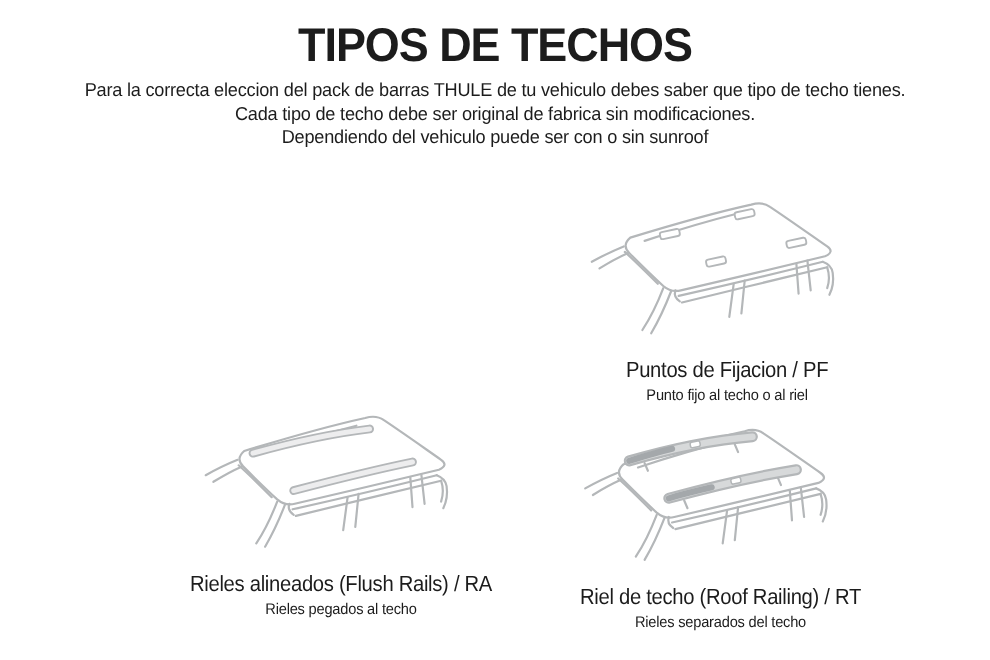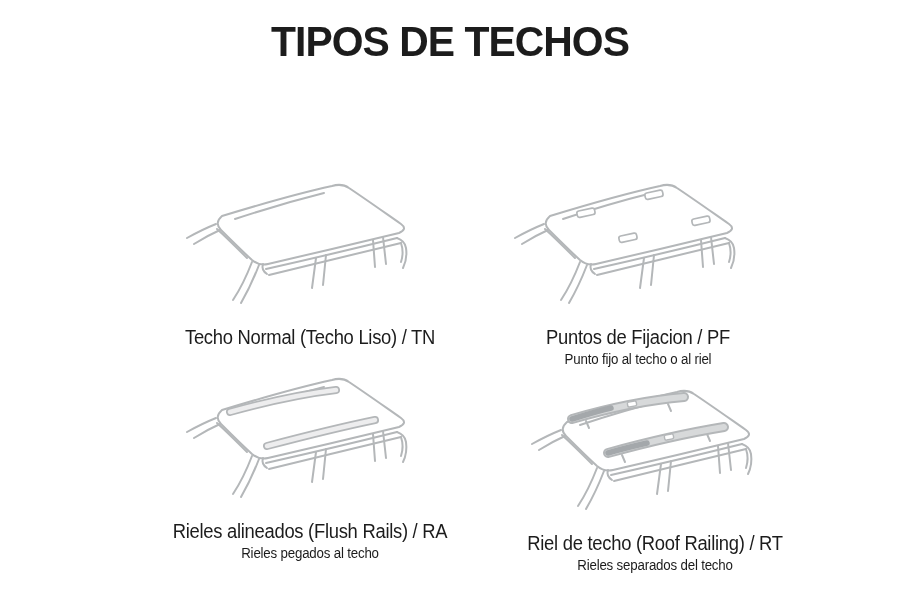--- a/index.html
+++ b/index.html
@@ -21,21 +21,21 @@
     font-size:43px;font-weight:700;letter-spacing:-1px;line-height:1.08;
     transform:scaleX(.95);
   }
   .intro{margin-top:7px;text-align:center;}
   .intro p{
     margin:0;font-size:17px;font-weight:400;letter-spacing:-.2px;line-height:21.5px;
     transform:scaleX(.97);
   }
   .card{position:absolute;text-align:center;}
   .card-tn{left:85px;top:152px;width:370px;}
-  .card-pf{left:428px;top:152px;width:340px;}
+  .card-pf{left:451px;top:152px;width:340px;}
   .card-ra{left:85px;top:346px;width:370px;}
   .card-rt{left:445px;top:358px;width:340px;}
   svg.roof{display:block;margin:0 auto;width:340px;height:150px;}
   .caption{
     margin-top:4px;font-size:20px;font-weight:400;letter-spacing:-.3px;line-height:23px;
     transform:scaleX(.92);white-space:nowrap;
   }
   .subcaption{
     margin-top:2px;font-size:14px;font-weight:400;letter-spacing:-.2px;line-height:16px;
     transform:scaleX(.95);white-space:nowrap;
@@ -84,30 +84,26 @@
       <path d="M233,68 L235,95"></path>
       <path d="M243,65 L246,92"></path>
     </g>
   </defs>
 </svg>
 
 <div class="page">
 
   <h1 class="title">TIPOS DE TECHOS</h1>
 
+  <div class="intro">
+    <p>Para la correcta eleccion del pack de barras THULE de tu vehiculo debes saber que tipo de techo tienes.</p>
+    <p>Cada tipo de techo debe ser original de fabrica sin modificaciones.</p>
+    <p>Dependiendo del vehiculo puede ser con o sin sunroof</p>
+  </div>
 
-  <figure class="card card-tn">
-    <svg class="roof" viewBox="0 0 340 150" aria-hidden="true">
-      <use href="#roof-base"></use>
-    </svg>
-    <figcaption>
-      <div class="caption">Techo Normal (Techo Liso) / TN</div>
-      <div class="subcaption"></div>
-    </figcaption>
-  </figure>
 
   <figure class="card card-pf">
     <svg class="roof" viewBox="0 0 340 150" aria-hidden="true">
       <use href="#roof-base"></use>
       <g class="pad" transform="translate(118,41) rotate(-12)">
           <rect x="-9" y="-3.5" width="18" height="6.5" rx="2.2"></rect>
         </g>
       <g class="pad" transform="translate(186,23) rotate(-12)">
           <rect x="-9" y="-3.5" width="18" height="6.5" rx="2.2"></rect>
         </g>

